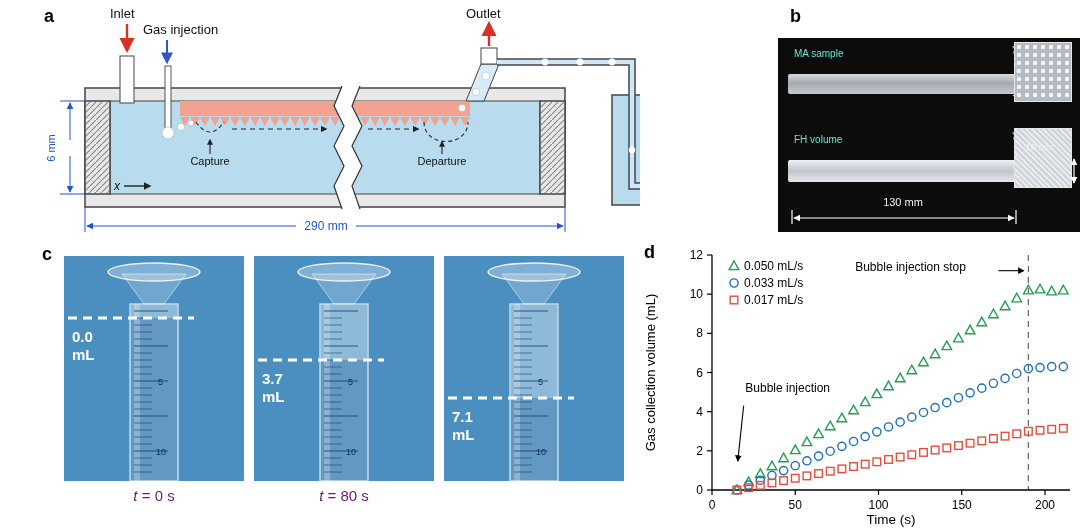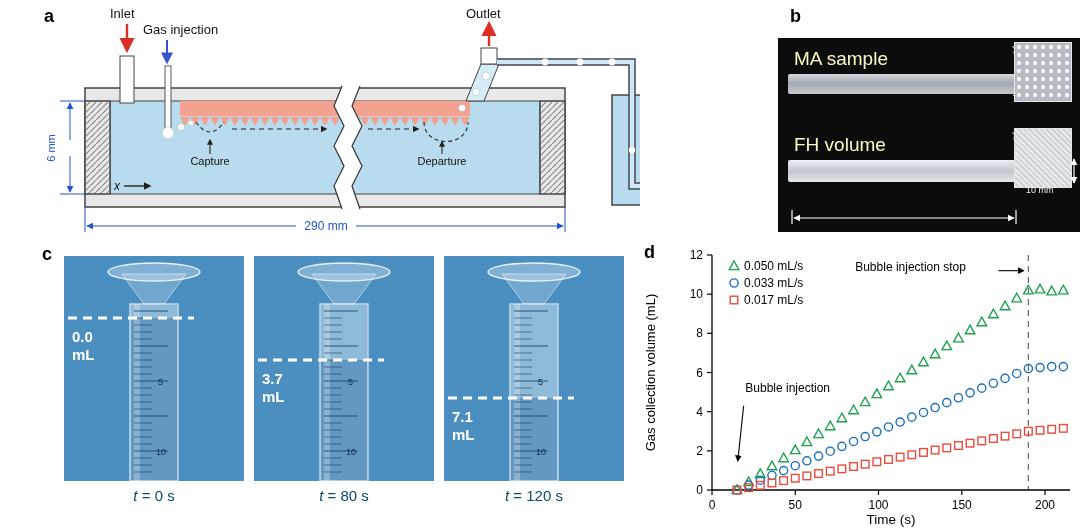--- a/index.html
+++ b/index.html
@@ -2,36 +2,36 @@
 <html><head>
 <meta charset="utf-8">
 <style>
   html,body{margin:0;padding:0;background:#fff;}
   .page{position:relative;width:1080px;height:528px;background:#ffffff;
         font-family:"Liberation Sans",sans-serif;overflow:hidden;}
   .abs{position:absolute;}
   .panel-label{position:absolute;font-weight:bold;font-size:18px;color:#000;z-index:5;}
   
   .photo-b{position:absolute;left:778px;top:38px;width:302px;height:194px;background:#0c0c0c;}
-  .b-text{position:absolute;color:#fef9c3;font-size:19px;}
-  .b-text-small{position:absolute;color:#f2f2f2;font-size:9px;margin-top:43px;}
+  .b-text{position:absolute;color:#5eead4;font-size:10px;}
+  .b-text-small{position:absolute;color:#f2f2f2;font-size:9px;}
   .strip{position:absolute;border-radius:2px;}
   .strip-ma{left:10px;top:36px;width:234px;height:20px;
     background:linear-gradient(180deg,#d6dade,#a3a9b1 45%,#c6cacf);}
   .strip-fh{left:10px;top:122px;width:234px;height:22px;
     background:linear-gradient(180deg,#eef1f4,#c0c6cd 50%,#e4e7ea);}
   .inset{position:absolute;width:56px;height:58px;border:1px solid #e6e6e6;}
   .inset-ma{left:236px;top:4px;background-color:#b4bbc3;
     background-image:radial-gradient(circle,#f3f5f7 2px,rgba(0,0,0,0) 2.4px);
     background-size:8px 8px;}
   .inset-fh{left:236px;top:90px;background-color:#ccd2d8;
     background-image:repeating-linear-gradient(45deg,rgba(255,255,255,.55) 0 2px,rgba(0,0,0,0) 2px 4px);}
   
   .cyl-photo{position:absolute;top:16px;width:180px;height:225px;background:#4a8fc0;overflow:hidden;}
-  .caption{position:absolute;width:180px;text-align:center;font-size:15px;color:#0c4a6e;top:247px;}
+  .caption{position:absolute;width:180px;text-align:center;font-size:15px;color:#701a75;top:247px;}
   .t-sym{font-style:italic;}
   svg text{font-family:"Liberation Sans",sans-serif;}
 </style>
 </head>
 <body>
 
 <div class="page">
 
   <div class="panel-label" style="left:44px;top:6px;">a</div>
 
@@ -168,20 +168,21 @@
   <div class="photo-b">
     <div class="b-text" style="left:16px;top:10px;">MA sample</div>
     <div class="strip strip-ma"></div>
     <div class="inset inset-ma"></div>
 
     <div class="b-text" style="left:16px;top:96px;">FH volume</div>
     <div class="strip strip-fh"></div>
     <div class="inset inset-fh"></div>
 
     <div class="b-text-small" style="left:248px;top:104px;">10 mm</div>
+    <div class="b-text-small" style="left:0;top:158px;width:250px;text-align:center;font-size:11px;">130 mm</div>
 
     <svg class="abs" style="left:0;top:0;" width="302" height="194" viewBox="0 0 302 194">
       <defs>
         <marker id="ah-white" viewBox="0 0 10 10" refX="9" refY="5" markerWidth="6" markerHeight="6" orient="auto">
           <path d="M0,0 L10,5 L0,10 z" fill="#ffffff"></path>
           </marker>
         <marker id="ah-white-s" viewBox="0 0 10 10" refX="9" refY="5" markerWidth="6" markerHeight="6" orient="auto-start-reverse">
           <path d="M0,0 L10,5 L0,10 z" fill="#ffffff"></path>
           </marker>
       </defs>
@@ -330,23 +331,20 @@
             <line x1="70" y1="202" x2="88" y2="202" stroke="#16365a" stroke-width="0.7" opacity="0.8"></line>
             <line x1="70" y1="209" x2="88" y2="209" stroke="#16365a" stroke-width="0.7" opacity="0.8"></line>
             <line x1="70" y1="216" x2="88" y2="216" stroke="#16365a" stroke-width="0.7" opacity="0.8"></line>
             <text x="94" y="129" font-size="9" fill="#0e2c4c">5</text>
             <text x="92" y="199" font-size="9" fill="#0e2c4c">10</text>
           </g>
         <line x1="4" y1="142" x2="130" y2="142" stroke="#ffffff" stroke-width="3" stroke-dasharray="9 6"></line>
         <text x="8" y="166" font-size="15" font-weight="bold" fill="#ffffff">7.1</text>
         <text x="8" y="184" font-size="15" font-weight="bold" fill="#ffffff">mL</text>
       </svg>
-    </div>
-    <div class="caption" style="left:414px;">
-      <span class="t-sym">t</span><span> = 120 s</span>
     </div>
   </div>
 
   <div class="panel-label" style="left:644px;top:242px;">d</div>
   <svg id="chart-svg" class="abs" style="left:640px;top:240px;" width="440" height="288" viewBox="0 0 440 288">
     <defs>
       <marker id="ah-chart" viewBox="0 0 10 10" refX="8" refY="5" markerWidth="6" markerHeight="6" orient="auto">
         <path d="M0,0 L10,5 L0,10 z" fill="#000"></path>
         </marker>
     </defs>

